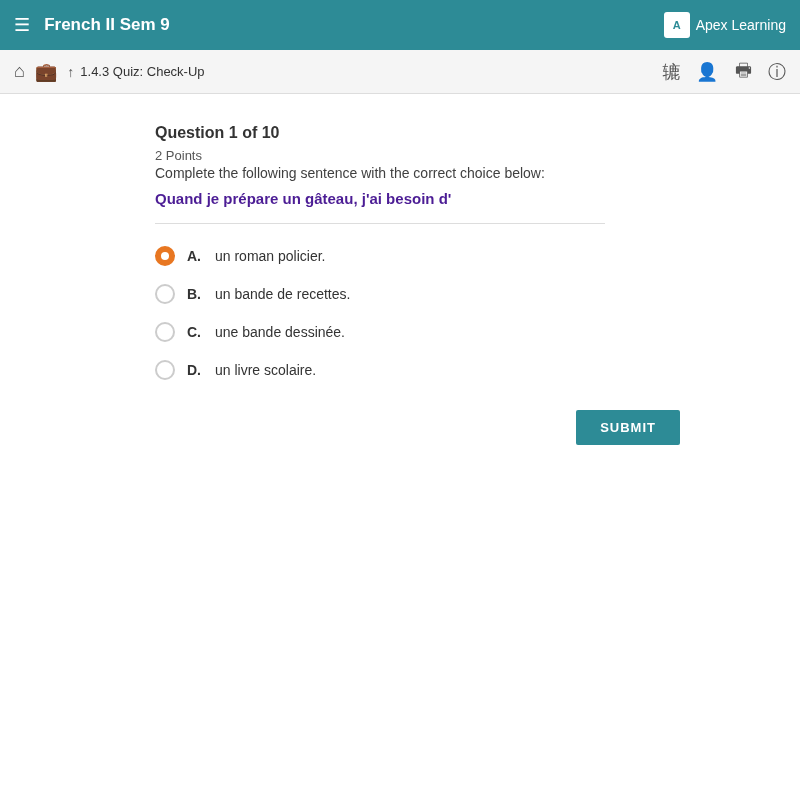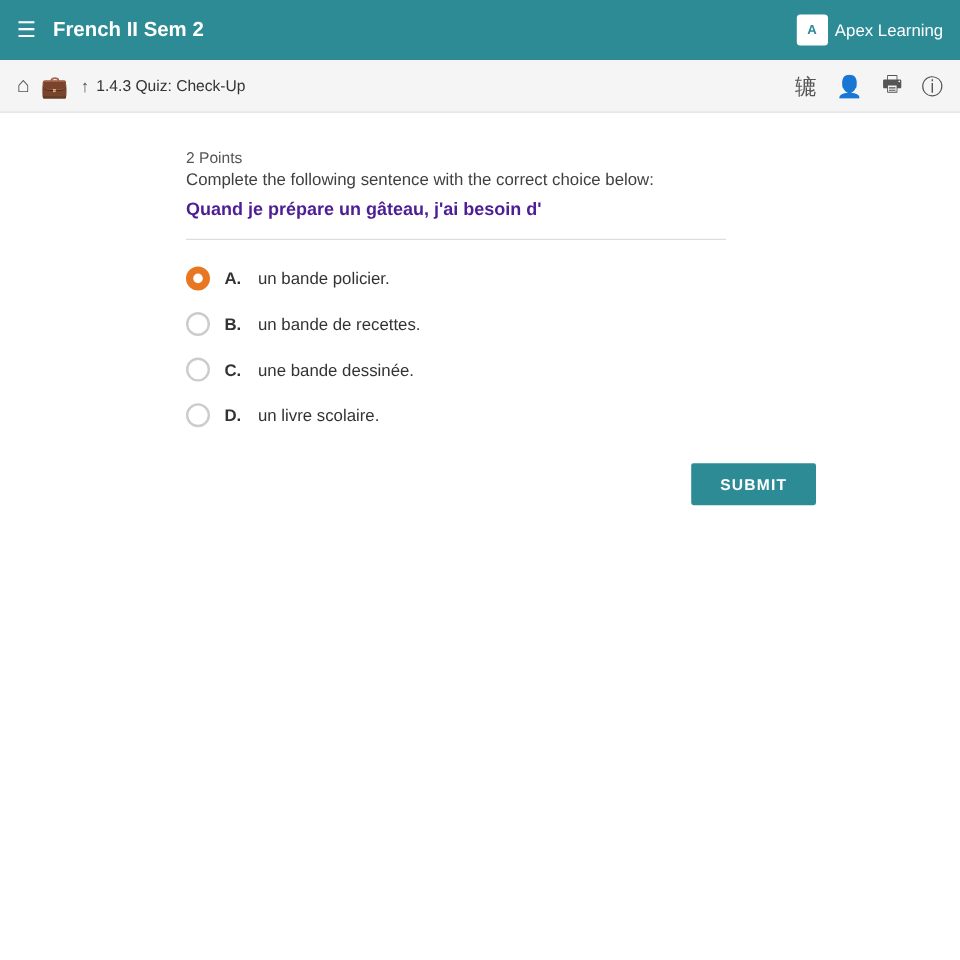--- a/index.html
+++ b/index.html
@@ -192,21 +192,21 @@
       cursor: pointer;
       border-radius: 2px;
     }
   </style>
 </head>
 <body>
 
 <div class="top-bar">
   <div class="top-bar-left">
     <span class="hamburger-icon">☰</span>
-    <span class="course-title">French II Sem 2</span>
+    <span class="course-title">French II Sem 9</span>
   </div>
   <div class="apex-logo">
     <div class="apex-logo-icon">
       <span>A</span>
     </div>
     <span>Apex Learning</span>
   </div>
 </div>
 
 <div class="secondary-bar">
@@ -220,33 +220,34 @@
   </div>
   <div class="secondary-bar-right">
     <span class="toolbar-icon">辘</span>
     <span class="toolbar-icon">👤</span>
     <span class="toolbar-icon">🖶</span>
     <span class="toolbar-icon">ⓘ</span>
   </div>
 </div>
 
 <div class="main-content">
+  <div class="question-header">Question 1 of 10</div>
   <div class="points">2 Points</div>
   <div class="instruction">Complete the following sentence with the correct choice below:</div>
   <div class="sentence-bold">Quand je prépare un gâteau, j'ai besoin d'</div>
 
   <hr class="divider">
 
   <ul class="options-list" id="options-list">
   <li class="option-item">
         <div class="radio-outer selected">
           <div class="radio-inner"></div>
         </div>
         <span class="option-letter">A.</span>
-        <span>un bande policier.</span>
+        <span>un roman policier.</span>
       </li>
       <li class="option-item">
         <div class="radio-outer"></div>
         <span class="option-letter">B.</span>
         <span>un bande de recettes.</span>
       </li>
       <li class="option-item">
         <div class="radio-outer"></div>
         <span class="option-letter">C.</span>
         <span>une bande dessinée.</span>

